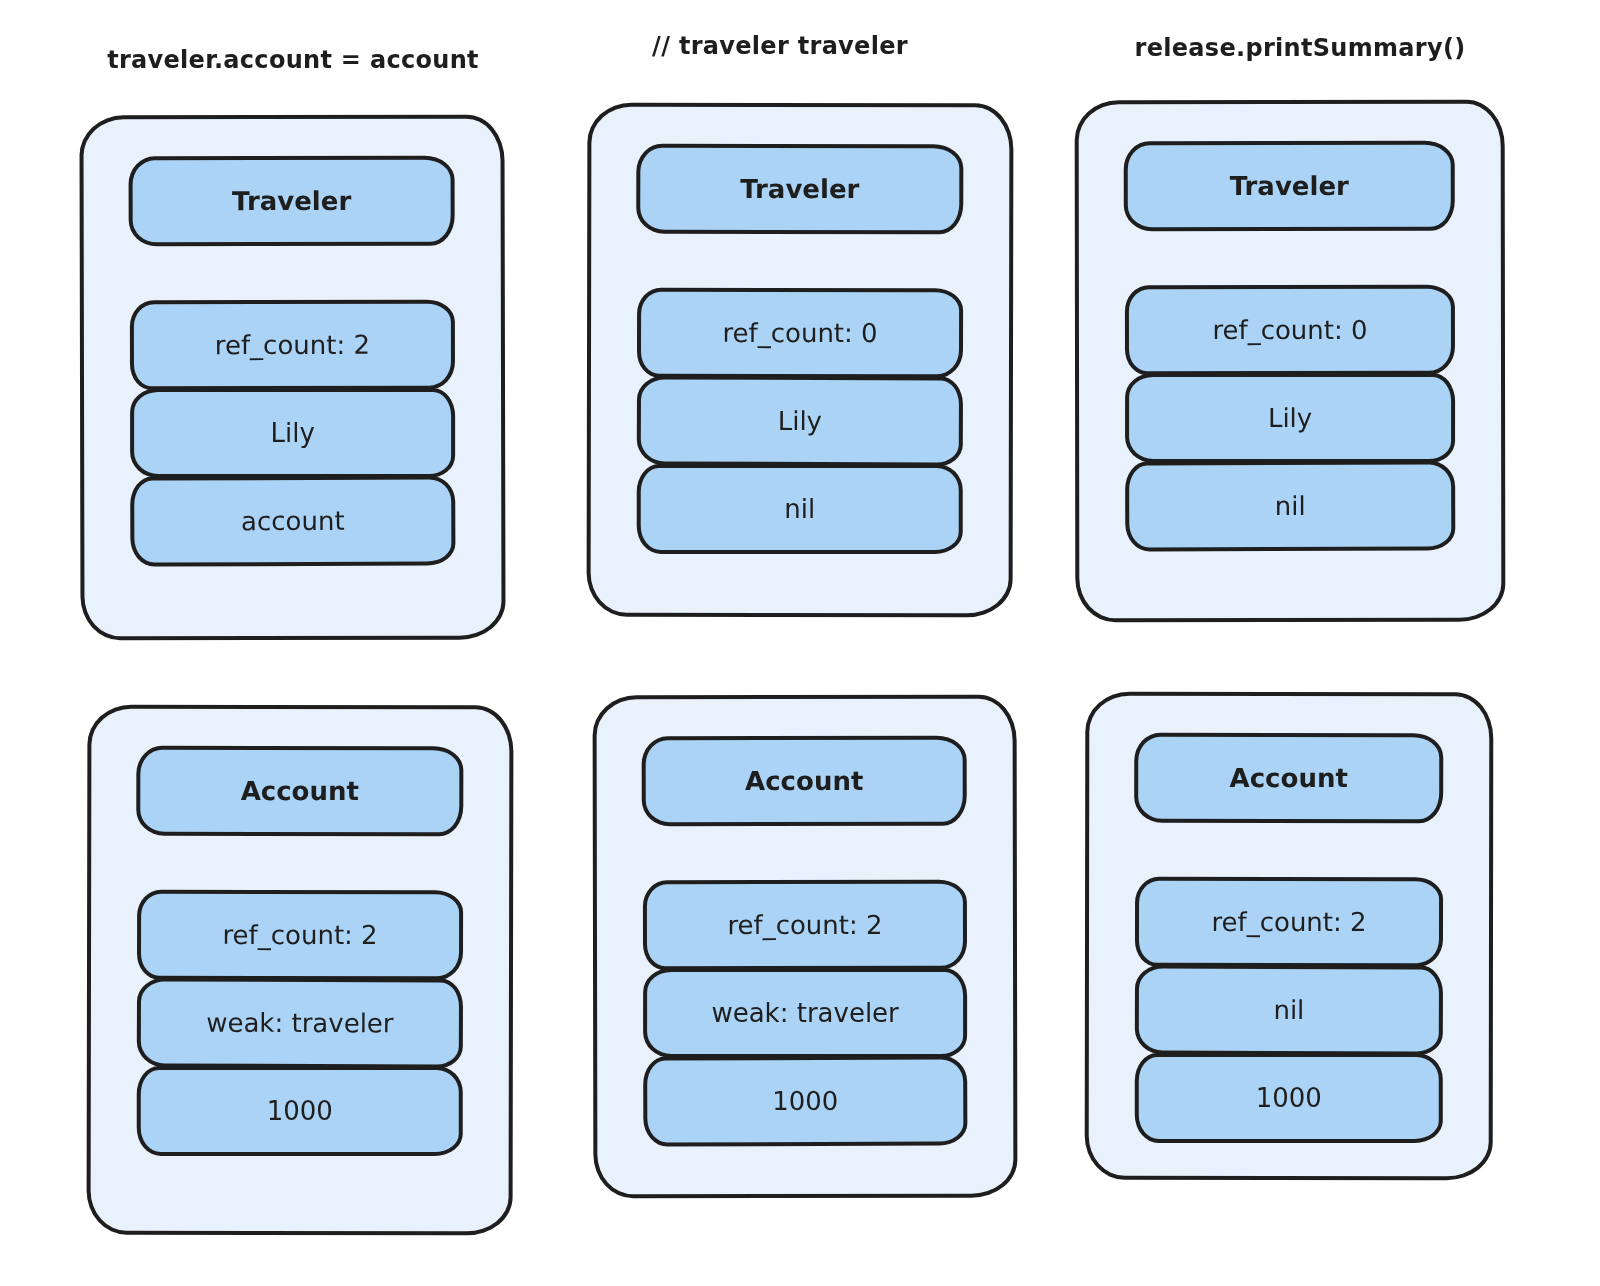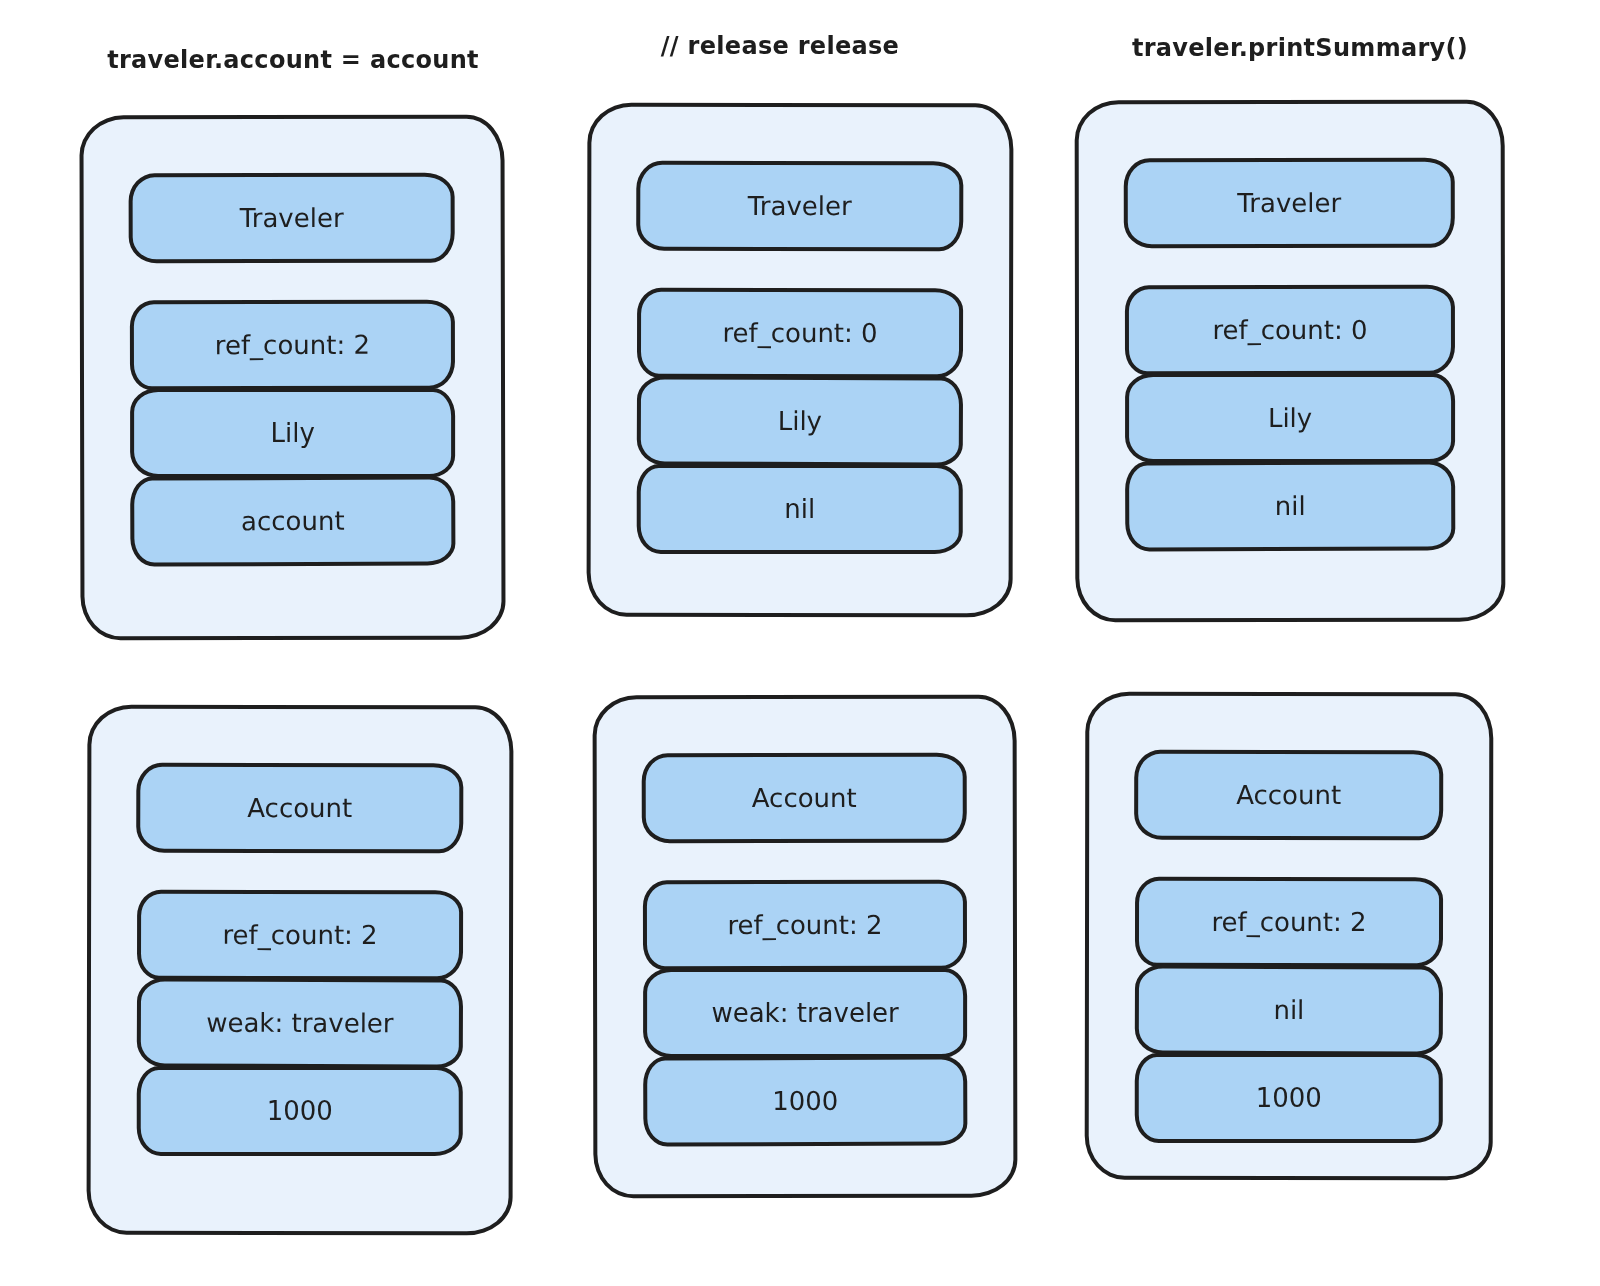--- a/index.html
+++ b/index.html
@@ -49,42 +49,43 @@
   .box{
     background:var(--box-fill);
     border:4px solid var(--stroke);
     box-sizing:border-box;
     display:flex;align-items:center;justify-content:center;
     font-size:26px;
     text-align:center;
     white-space:nowrap;
   }
   .header{
-    position:absolute;left:45px;right:46px;top:54px;height:90px;
+    position:absolute;left:45px;right:46px;top:37px;height:90px;
     border-radius:26px 30px 24px 28px / 28px 24px 30px 26px;
+    font-weight:bold;
   }
   .fields{
     position:absolute;left:46px;right:46px;top:181px;
   }
   .field{
     height:90px;
     border-radius:24px 28px 26px 22px / 26px 22px 28px 26px;
   }
   .field + .field{margin-top:-2px;}
   .field:nth-child(2){border-radius:28px 22px 26px 28px / 24px 28px 22px 26px; transform:rotate(0.12deg);}
   .field:nth-child(3){border-radius:22px 26px 28px 24px / 28px 26px 22px 28px; transform:rotate(-0.1deg);}
 </style>
 </head>
 <body>
 
 <div id="canvas">
 
   <div class="title" id="t1">traveler.account = account</div>
-  <div class="title" id="t2">// release release</div>
-  <div class="title" id="t3">traveler.printSummary()</div>
+  <div class="title" id="t2">// traveler traveler</div>
+  <div class="title" id="t3">release.printSummary()</div>
 
   <section class="card" id="c1t">
     <div class="box header">Traveler</div>
     <div class="fields">
       <div class="box field">ref_count: 2</div>
       <div class="box field">Lily</div>
       <div class="box field">account</div>
     </div>
   </section>
 

